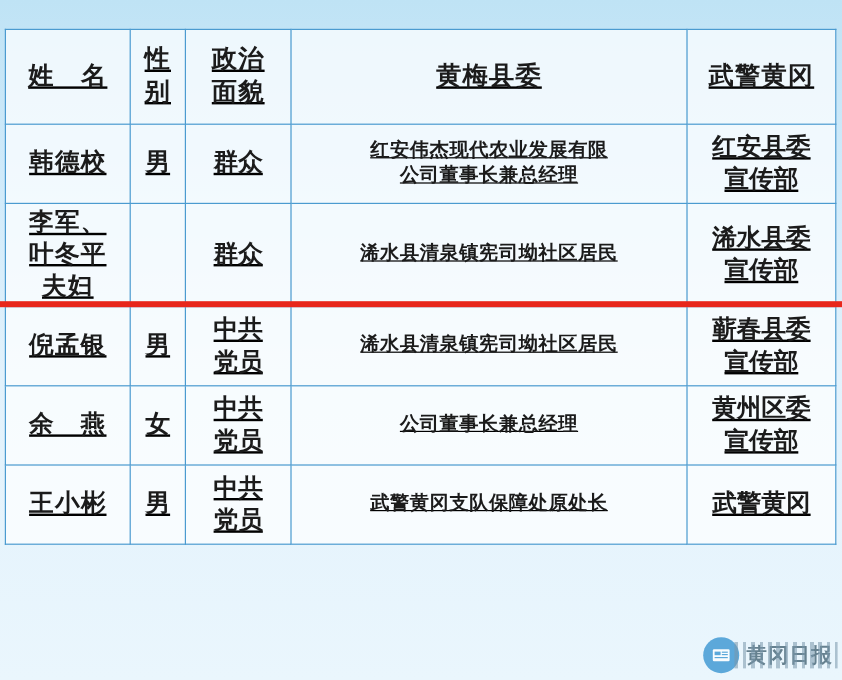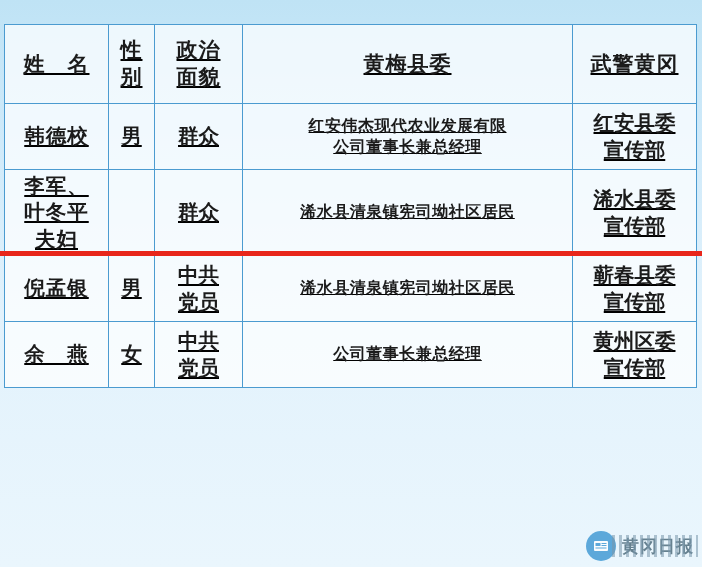--- a/index.html
+++ b/index.html
@@ -204,20 +204,36 @@
         </td>
         <td class="desc">
           <div>公司董事长兼总经理</div>
         </td>
         <td>
           <div>黄州区委</div>
           <div>宣传部</div>
         </td>
       </tr>
 
+      <tr>
+        <td class="nm">
+          <div>王小彬</div>
+        </td>
+        <td>男</td>
+        <td>
+          <div>中共</div>
+          <div>党员</div>
+        </td>
+        <td class="desc">
+          <div>武警黄冈支队保障处原处长</div>
+        </td>
+        <td>
+          <div>武警黄冈</div>
+        </td>
+      </tr>
 
     </tbody>
   </table>
 
   <div class="redline"></div>
 
   <div class="watermark">
     <span class="wm-logo">
       <svg width="18" height="18" viewBox="0 0 18 18" aria-hidden="true">
         <rect x="2" y="4" width="14" height="10" rx="1" fill="#ffffff"></rect>

